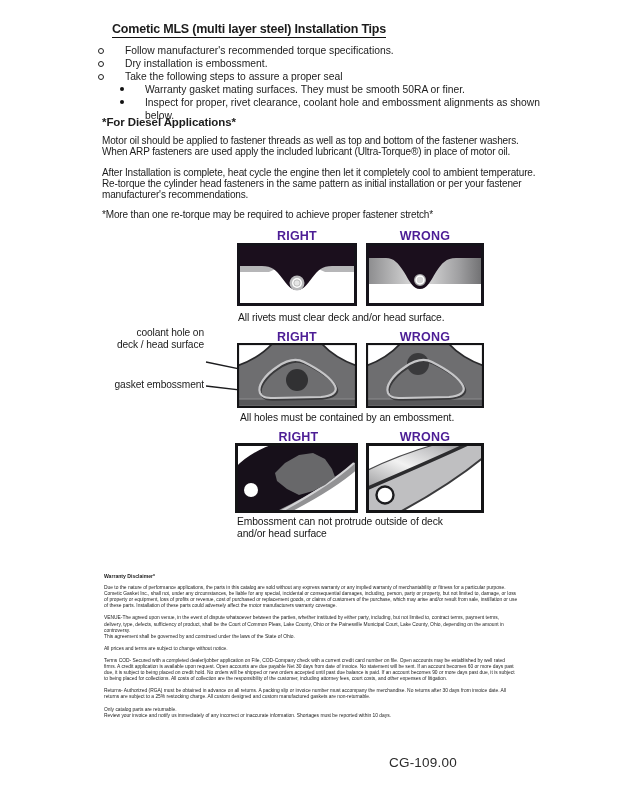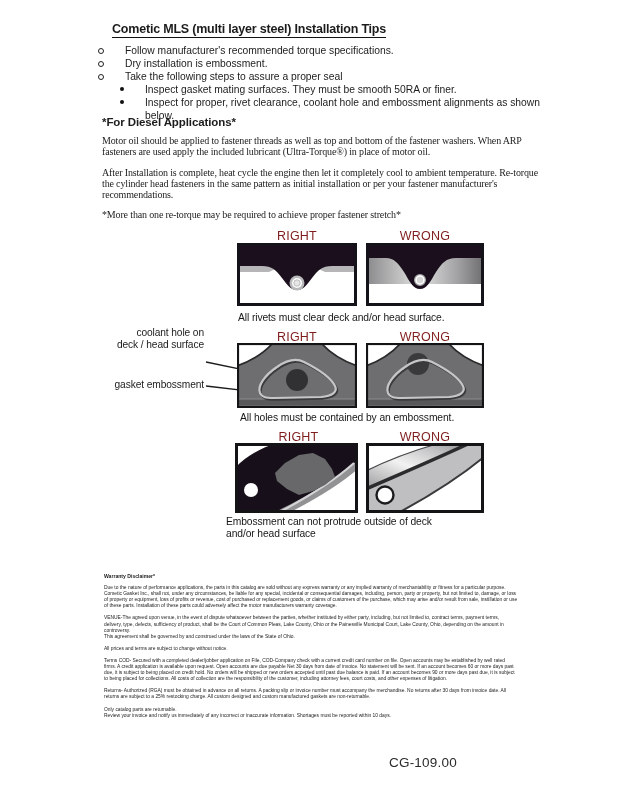--- a/index.html
+++ b/index.html
@@ -14,22 +14,22 @@
     white-space:nowrap;
     text-align:right;
   }
   .bullets{position:absolute;left:98px;top:44px;width:470px;font-size:10.3px;line-height:13px;}
   .bullet-row{display:flex;align-items:flex-start;gap:21px;}
   .bullet-row.sub{margin-left:22px;}
   .b-circle{flex:0 0 auto;width:4px;height:4px;border:1px solid #222;border-radius:50%;margin-top:4px;}
   .b-dot{flex:0 0 auto;width:4px;height:4px;background:#111;border-radius:50%;margin-top:4px;}
   .diesel{position:absolute;left:102px;top:116px;width:442px;}
   .diesel h2{font-size:11.5px;font-weight:700;margin:0 0 7px 0;letter-spacing:-0.1px;}
-  .diesel p{margin:0 0 9px 0;font-size:10px;line-height:11.3px;letter-spacing:-0.15px;font-family:Liberation Serif, serif;}
-  .rw-label{position:absolute;font-size:12.5px;font-weight:400;text-align:center;letter-spacing:0.2px;color:#7f1d1d;}
+  .diesel p{margin:0 0 9px 0;font-size:10px;line-height:11.3px;letter-spacing:-0.15px;}
+  .rw-label{position:absolute;font-size:12.5px;font-weight:700;text-align:center;letter-spacing:0.2px;color:#4c1d95;}
   .dbox{position:absolute;}
   .caption{position:absolute;font-size:10.3px;line-height:11.5px;color:#171717;letter-spacing:-0.1px;}
   .ptr-label{position:absolute;left:64px;width:140px;text-align:right;font-size:10.2px;line-height:11.5px;letter-spacing:-0.1px;}
   .leader{position:absolute;left:60px;top:340px;pointer-events:none;}
   .disclaimer{position:absolute;left:104px;top:573px;width:414px;font-size:4.9px;line-height:6.1px;color:#222;}
   .disclaimer .dh{font-weight:700;font-size:5.1px;margin:0 0 6px 0;}
   .disclaimer p{margin:0 0 6px 0;}
   .disclaimer p.tight{margin:0;}
   .docnum{position:absolute;left:389px;top:755px;font-size:13.5px;color:#2b2b2b;letter-spacing:0.2px;}
   svg{display:block;}
@@ -49,21 +49,21 @@
     <div class="bullet-row">
       <span class="b-circle"></span>
       <span>Dry installation is embossment.</span>
     </div>
     <div class="bullet-row">
       <span class="b-circle"></span>
       <span>Take the following steps to assure a proper seal</span>
     </div>
     <div class="bullet-row sub">
       <span class="b-dot"></span>
-      <span>Inspect gasket mating surfaces.  They must be smooth 50RA or finer.</span>
+      <span>Warranty gasket mating surfaces.  They must be smooth 50RA or finer.</span>
     </div>
     <div class="bullet-row sub">
       <span class="b-dot"></span>
       <span>Inspect for proper, rivet clearance, coolant hole and embossment alignments as shown below.</span>
     </div>
   </div>
 
   <div class="diesel">
     <h2>*For Diesel Applications*</h2>
     <p>Motor oil should be applied to fastener threads as well as top and bottom of the fastener washers. When ARP fasteners are used apply the included lubricant (Ultra-Torque®) in place of motor oil.</p>
@@ -184,21 +184,21 @@
       <path d="M0,28 C20,18 46,8 74,0 H104 C70,16 32,32 0,46 Z" fill="url(#g3)"></path>
       <path d="M0,46 C32,32 70,16 104,0 H118 V14 C90,37 60,55 32,70 H0 Z" fill="#bfbfc1"></path>
       <path d="M0,28 C20,18 46,8 74,0" stroke="#4a4a4c" stroke-width="1.2" fill="none"></path>
       <path d="M0,46 C32,32 70,16 104,0" stroke="#2c2c2e" stroke-width="3.5" fill="none"></path>
       <path d="M32,70 C60,55 90,37 118,14" stroke="#3a3a3c" stroke-width="2" fill="none"></path>
       <circle cx="19" cy="52" r="8.5" fill="#ffffff" stroke="#1c1c1e" stroke-width="2.4"></circle>
       <rect x="1.5" y="1.5" width="115" height="67" fill="none" stroke="#141416" stroke-width="3"></rect>
     </svg>
   </div>
 
-  <div class="caption" style="left:226px;top:516px;width:250px;">
+  <div class="caption" style="left:237px;top:516px;width:250px;">
     <div>Embossment can not protrude outside of deck</div>
     <div>and/or head surface</div>
   </div>
 
   <div class="disclaimer">
     <p class="dh">Warranty Disclaimer*</p>
     <p>Due to the nature of performance applications, the parts in this catalog are sold without any express warranty or any implied warranty of merchantability or fitness for a particular purpose. Cometic Gasket Inc., shall not, under any circumstances, be liable for any special, incidental or consequential damages, including, person, party or property, but not limited to, damage, or loss of property or equipment, loss of profits or revenue, cost of purchased or replacement goods, or claims of customers of the purchase, which may arise and/or result from sale, instillation or use of these parts. Installation of these parts could adversely affect the motor manufacturers warranty coverage.</p>
     <p class="tight">VENUE-The agreed upon venue, in the event of dispute whatsoever between the parties, whether instituted by either party, including, but not limited to, contract terms, payment terms, delivery, type, defects, sufficiency of product, shall be the Court of Common Pleas, Lake County, Ohio or the Painesville Municipal Court, Lake County, Ohio, depending on the amount in controversy.</p>
     <p>This agreement shall be governed by and construed under the laws of the State of Ohio.</p>
     <p>All prices and terms are subject to change without notice.</p>

